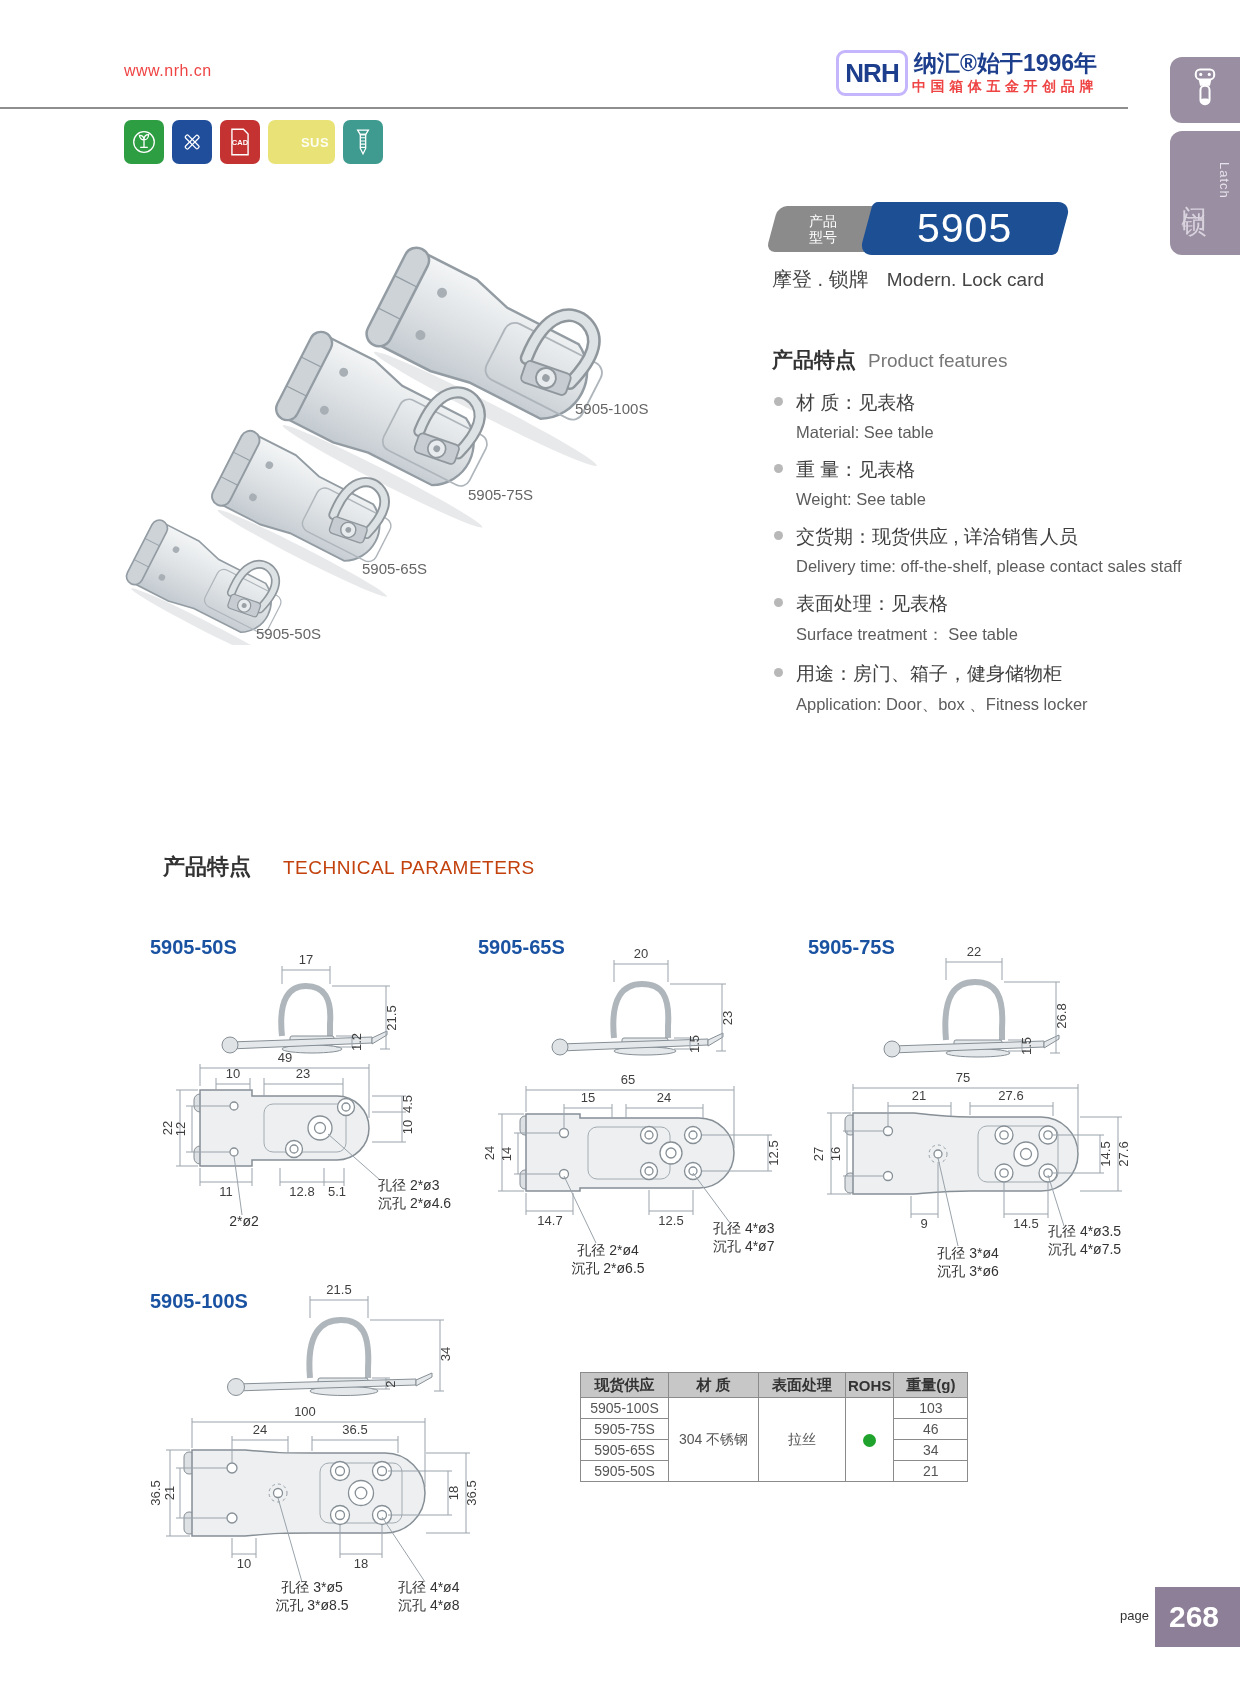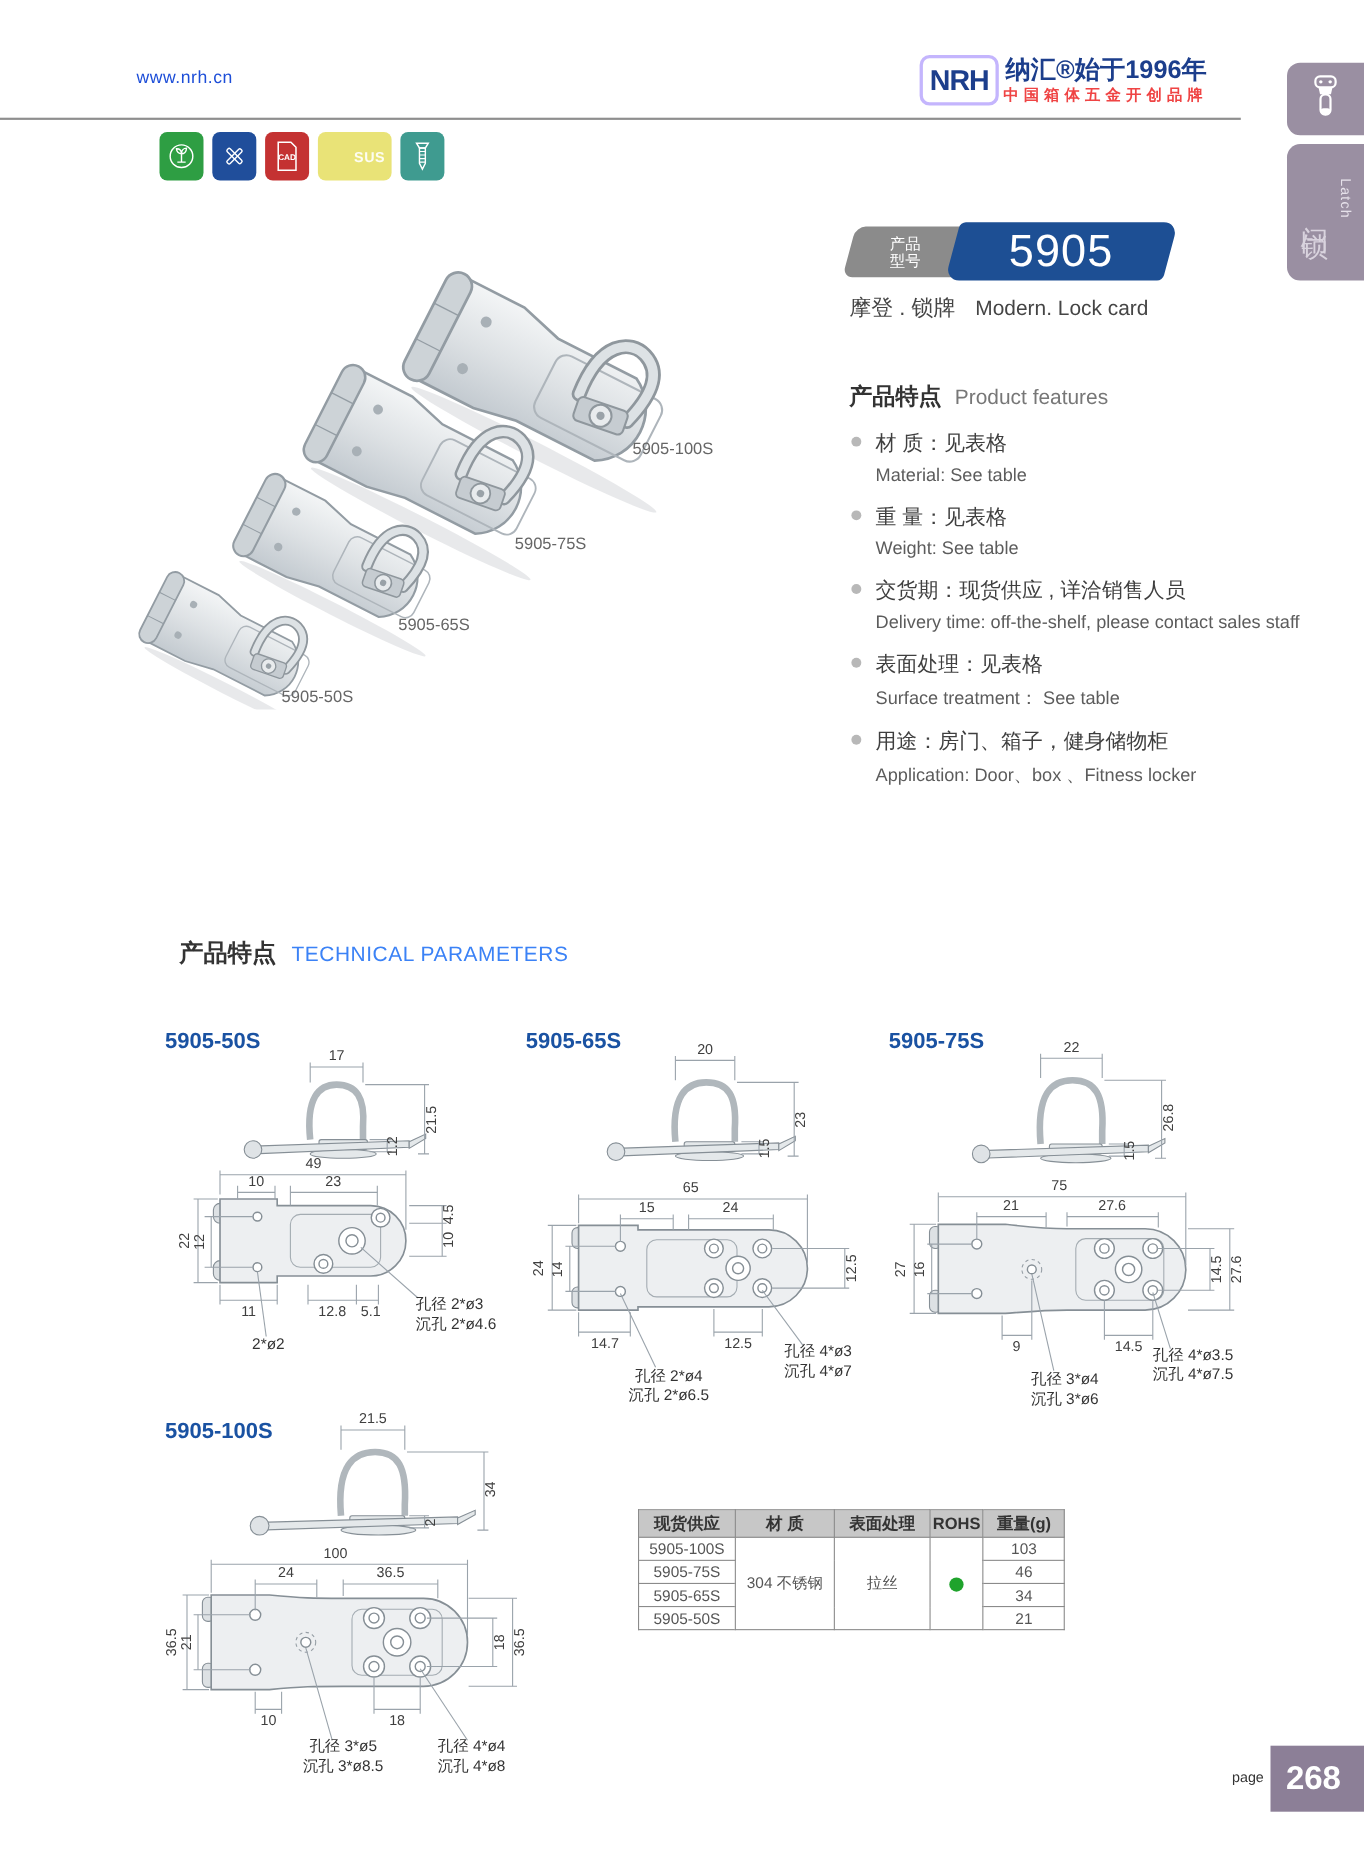--- a/index.html
+++ b/index.html
@@ -1,30 +1,30 @@
 <!DOCTYPE html>
 <html><head>
 <meta charset="utf-8">
 <style>
   html,body{margin:0;padding:0;background:#fff;}
   .page{position:relative;width:1240px;height:1683px;background:#fff;overflow:hidden;
         font-family:"Liberation Sans","DejaVu Sans",sans-serif;}
   .abs{position:absolute;}
 
   
-  .site-url{left:124px;top:62px;font-size:16px;color:#1d4ed8;letter-spacing:0.5px;}
+  .site-url{left:124px;top:62px;font-size:16px;color:#ef4444;letter-spacing:0.5px;}
   .head-rule{left:0;top:107px;width:1128px;height:2px;background:#8e8e8e;}
   .logo-box{left:836px;top:50px;width:66px;height:40px;border:3px solid #c4b5fd;border-radius:9px;
             display:flex;align-items:center;justify-content:center;}
   .logo-box span{font-size:26px;font-weight:bold;color:#1c3e8c;letter-spacing:-1px;}
   .brand-t{left:914px;top:48px;font-size:23px;font-weight:bold;color:#1c3e8c;}
   .brand-s{left:912px;top:78px;font-size:14px;font-weight:bold;color:#ef4444;letter-spacing:4.6px;}
 
   
-  .certs{left:124px;top:120px;display:flex;gap:8px;margin-left:21px;}
+  .certs{left:124px;top:120px;display:flex;gap:8px;}
   .cert{width:40px;height:44px;border-radius:7px;display:flex;align-items:center;justify-content:center;
         color:#fff;font-weight:bold;}
   .cert.green{background:#2e9e43;} .cert.blue{background:#204e9b;} .cert.red{background:#c43232;}
   .cert.yellow{background:#e9e377;padding-left:27px;} .cert.teal{background:#3f9b90;}
   .cert svg{display:block;}
   .cert .txt{font-size:13px;color:#fdfdf2;letter-spacing:0.5px;}
 
   
   .tab{left:1170px;width:70px;background:#9a8fa2;border-radius:12px 0 0 12px;}
   .tab1{top:57px;height:66px;display:flex;align-items:center;justify-content:center;}
@@ -52,21 +52,21 @@
   .features li::before{content:"";position:absolute;left:2px;top:7px;width:9px;height:9px;border-radius:50%;
                        background:#b8b8b8;}
   .features .zh{font-size:19px;color:#3f3f3f;}
   .features .en2{font-size:16.5px;color:#5c5c5c;margin-top:7px;}
 
   
   .plabel{font-size:15px;color:#666;}
 
   
   .tech-title{left:163px;top:852px;font-size:22px;font-weight:bold;color:#333;}
-  .tech-title .en{font-weight:normal;font-size:19px;color:#3b82f6;margin-left:14px;letter-spacing:0.5px;}
+  .tech-title .en{font-weight:normal;font-size:19px;color:#c2410c;margin-left:32px;letter-spacing:0.5px;}
 
   .dwg{position:absolute;}
   .dwg-label{position:absolute;left:10px;top:8px;font-size:20px;font-weight:bold;color:#1a52a2;}
   svg text.dim{font-family:"Liberation Sans","DejaVu Sans",sans-serif;font-size:13px;fill:#3f3f3f;}
   svg text.co{font-family:"Liberation Sans","DejaVu Sans",sans-serif;font-size:14px;fill:#333;}
 
   
   .spec{position:absolute;left:580px;top:1372px;border-collapse:collapse;table-layout:fixed;}
   .spec th{background:#c7c7c7;color:#333;font-size:15px;font-weight:bold;height:24px;}
   .spec td{font-size:14px;color:#555;text-align:center;height:20px;}

